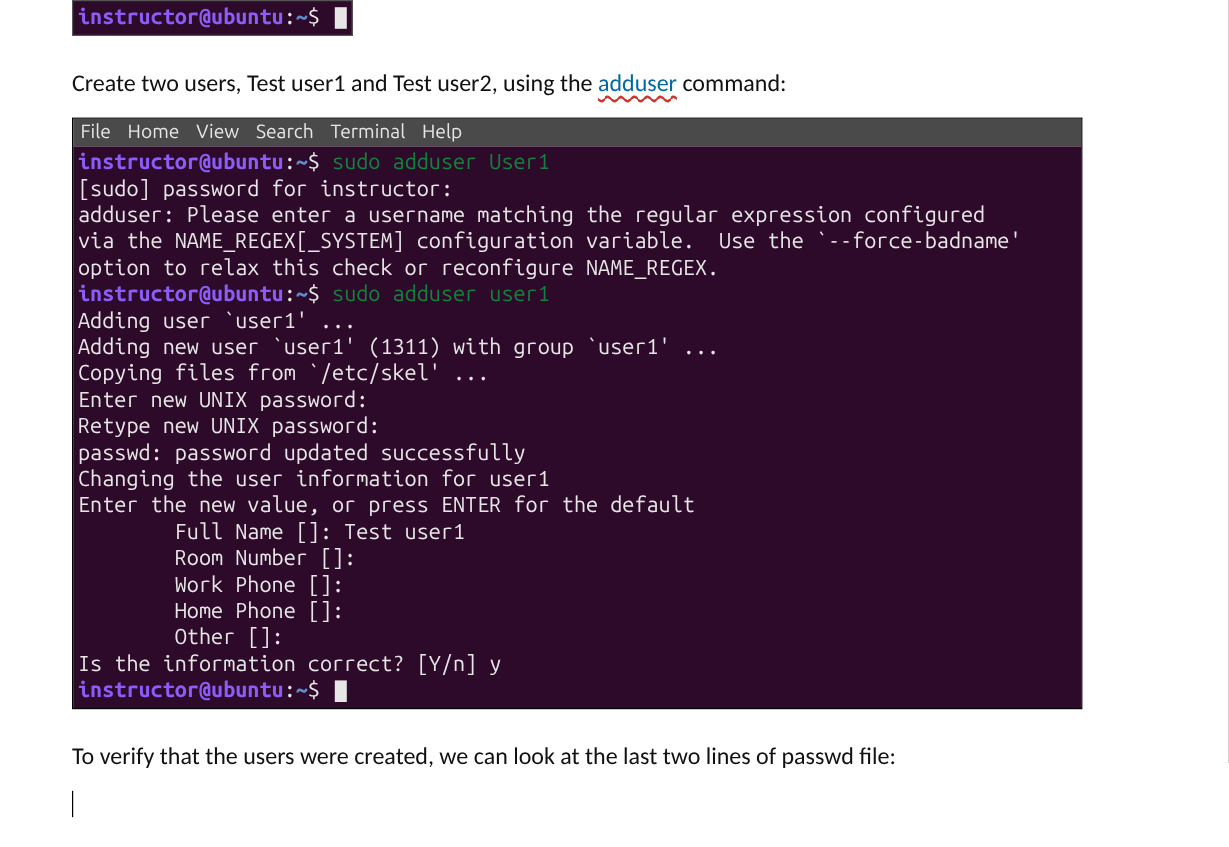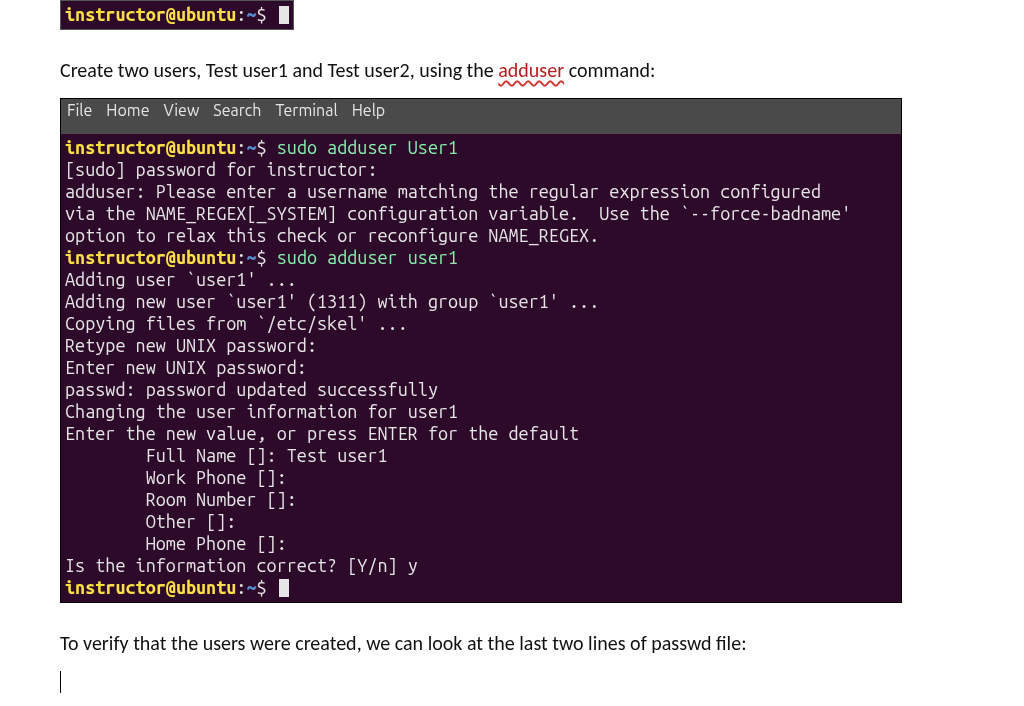--- a/index.html
+++ b/index.html
@@ -22,57 +22,57 @@
   .term-box-small {
     padding: 2px 4px 4px 4px;
   }
   .term-line {
     font-family: "Ubuntu Mono", "DejaVu Sans Mono", Consolas, monospace;
     font-size: 18px;
     line-height: 22px;
     white-space: pre;
     color: #e6e6e6;
   }
-  .prompt-user { color: #fde047; font-weight: bold; }
+  .prompt-user { color: #8b5cf6; font-weight: bold; }
   .prompt-sep  { color: #e6e6e6; }
   .prompt-path { color: #5a8ccf; font-weight: bold; }
   .prompt-dl   { color: #e6e6e6; }
-  .cmd         { color: #86efac; }
+  .cmd         { color: #15803d; }
   .cursor {
     display: inline-block;
     width: 10px;
     height: 18px;
     background: #e6e6e6;
     vertical-align: text-bottom;
     margin-left: 2px;
   }
   .body-text {
     font-size: 20px;
     line-height: 28px;
     color: #111;
     margin: 8px 0 14px 0;
   }
   .cmdword {
-    color: #b91c1c;
+    color: #0369a1;
     text-decoration: underline;
     text-decoration-style: wavy;
     text-decoration-color: #d0342c;
     text-underline-offset: 3px;
   }
   .term-window {
     width: 840px;
     border: 1px solid #000;
     margin-bottom: 26px;
   }
   .menubar {
     background: #4a4a4a;
     color: #e6e6e6;
     font-family: "Ubuntu", Arial, sans-serif;
     font-size: 16px;
-    padding: 2px 6px 15px 6px;
+    padding: 2px 6px 3px 6px;
     display: flex;
     gap: 14px;
   }
   .menubar span { cursor: default; }
   .term-body {
     background: #2d0a29;
     padding: 2px 4px 4px 4px;
   }
   .text-cursor-line {
     border-left: 1px solid #000;
@@ -108,30 +108,30 @@
     <div class="term-body" id="term-body">
         <div class="term-line"><span class="prompt-user">instructor@ubuntu</span><span class="prompt-sep">:</span><span class="prompt-path">~</span><span class="prompt-dl">$ </span><span class="cmd">sudo adduser User1</span></div>
         <div class="term-line">[sudo] password for instructor:</div>
         <div class="term-line">adduser: Please enter a username matching the regular expression configured</div>
         <div class="term-line">via the NAME_REGEX[_SYSTEM] configuration variable.  Use the `--force-badname'</div>
         <div class="term-line">option to relax this check or reconfigure NAME_REGEX.</div>
         <div class="term-line"><span class="prompt-user">instructor@ubuntu</span><span class="prompt-sep">:</span><span class="prompt-path">~</span><span class="prompt-dl">$ </span><span class="cmd">sudo adduser user1</span></div>
         <div class="term-line">Adding user `user1' ...</div>
         <div class="term-line">Adding new user `user1' (1311) with group `user1' ...</div>
         <div class="term-line">Copying files from `/etc/skel' ...</div>
+        <div class="term-line">Enter new UNIX password:</div>
         <div class="term-line">Retype new UNIX password:</div>
-        <div class="term-line">Enter new UNIX password:</div>
         <div class="term-line">passwd: password updated successfully</div>
         <div class="term-line">Changing the user information for user1</div>
         <div class="term-line">Enter the new value, or press ENTER for the default</div>
         <div class="term-line">        Full Name []: Test user1</div>
+        <div class="term-line">        Room Number []:</div>
         <div class="term-line">        Work Phone []:</div>
-        <div class="term-line">        Room Number []:</div>
+        <div class="term-line">        Home Phone []:</div>
         <div class="term-line">        Other []:</div>
-        <div class="term-line">        Home Phone []:</div>
         <div class="term-line">Is the information correct? [Y/n] y</div>
         <div class="term-line"><span class="prompt-user">instructor@ubuntu</span><span class="prompt-sep">:</span><span class="prompt-path">~</span><span class="prompt-dl">$ </span><span class="cmd"></span><span class="cursor"></span></div>
       </div>
   </div>
 
   
   <p class="body-text">To verify that the users were created, we can look at the last two lines of passwd file:</p>
 
   <div class="text-cursor-line"></div>
   

